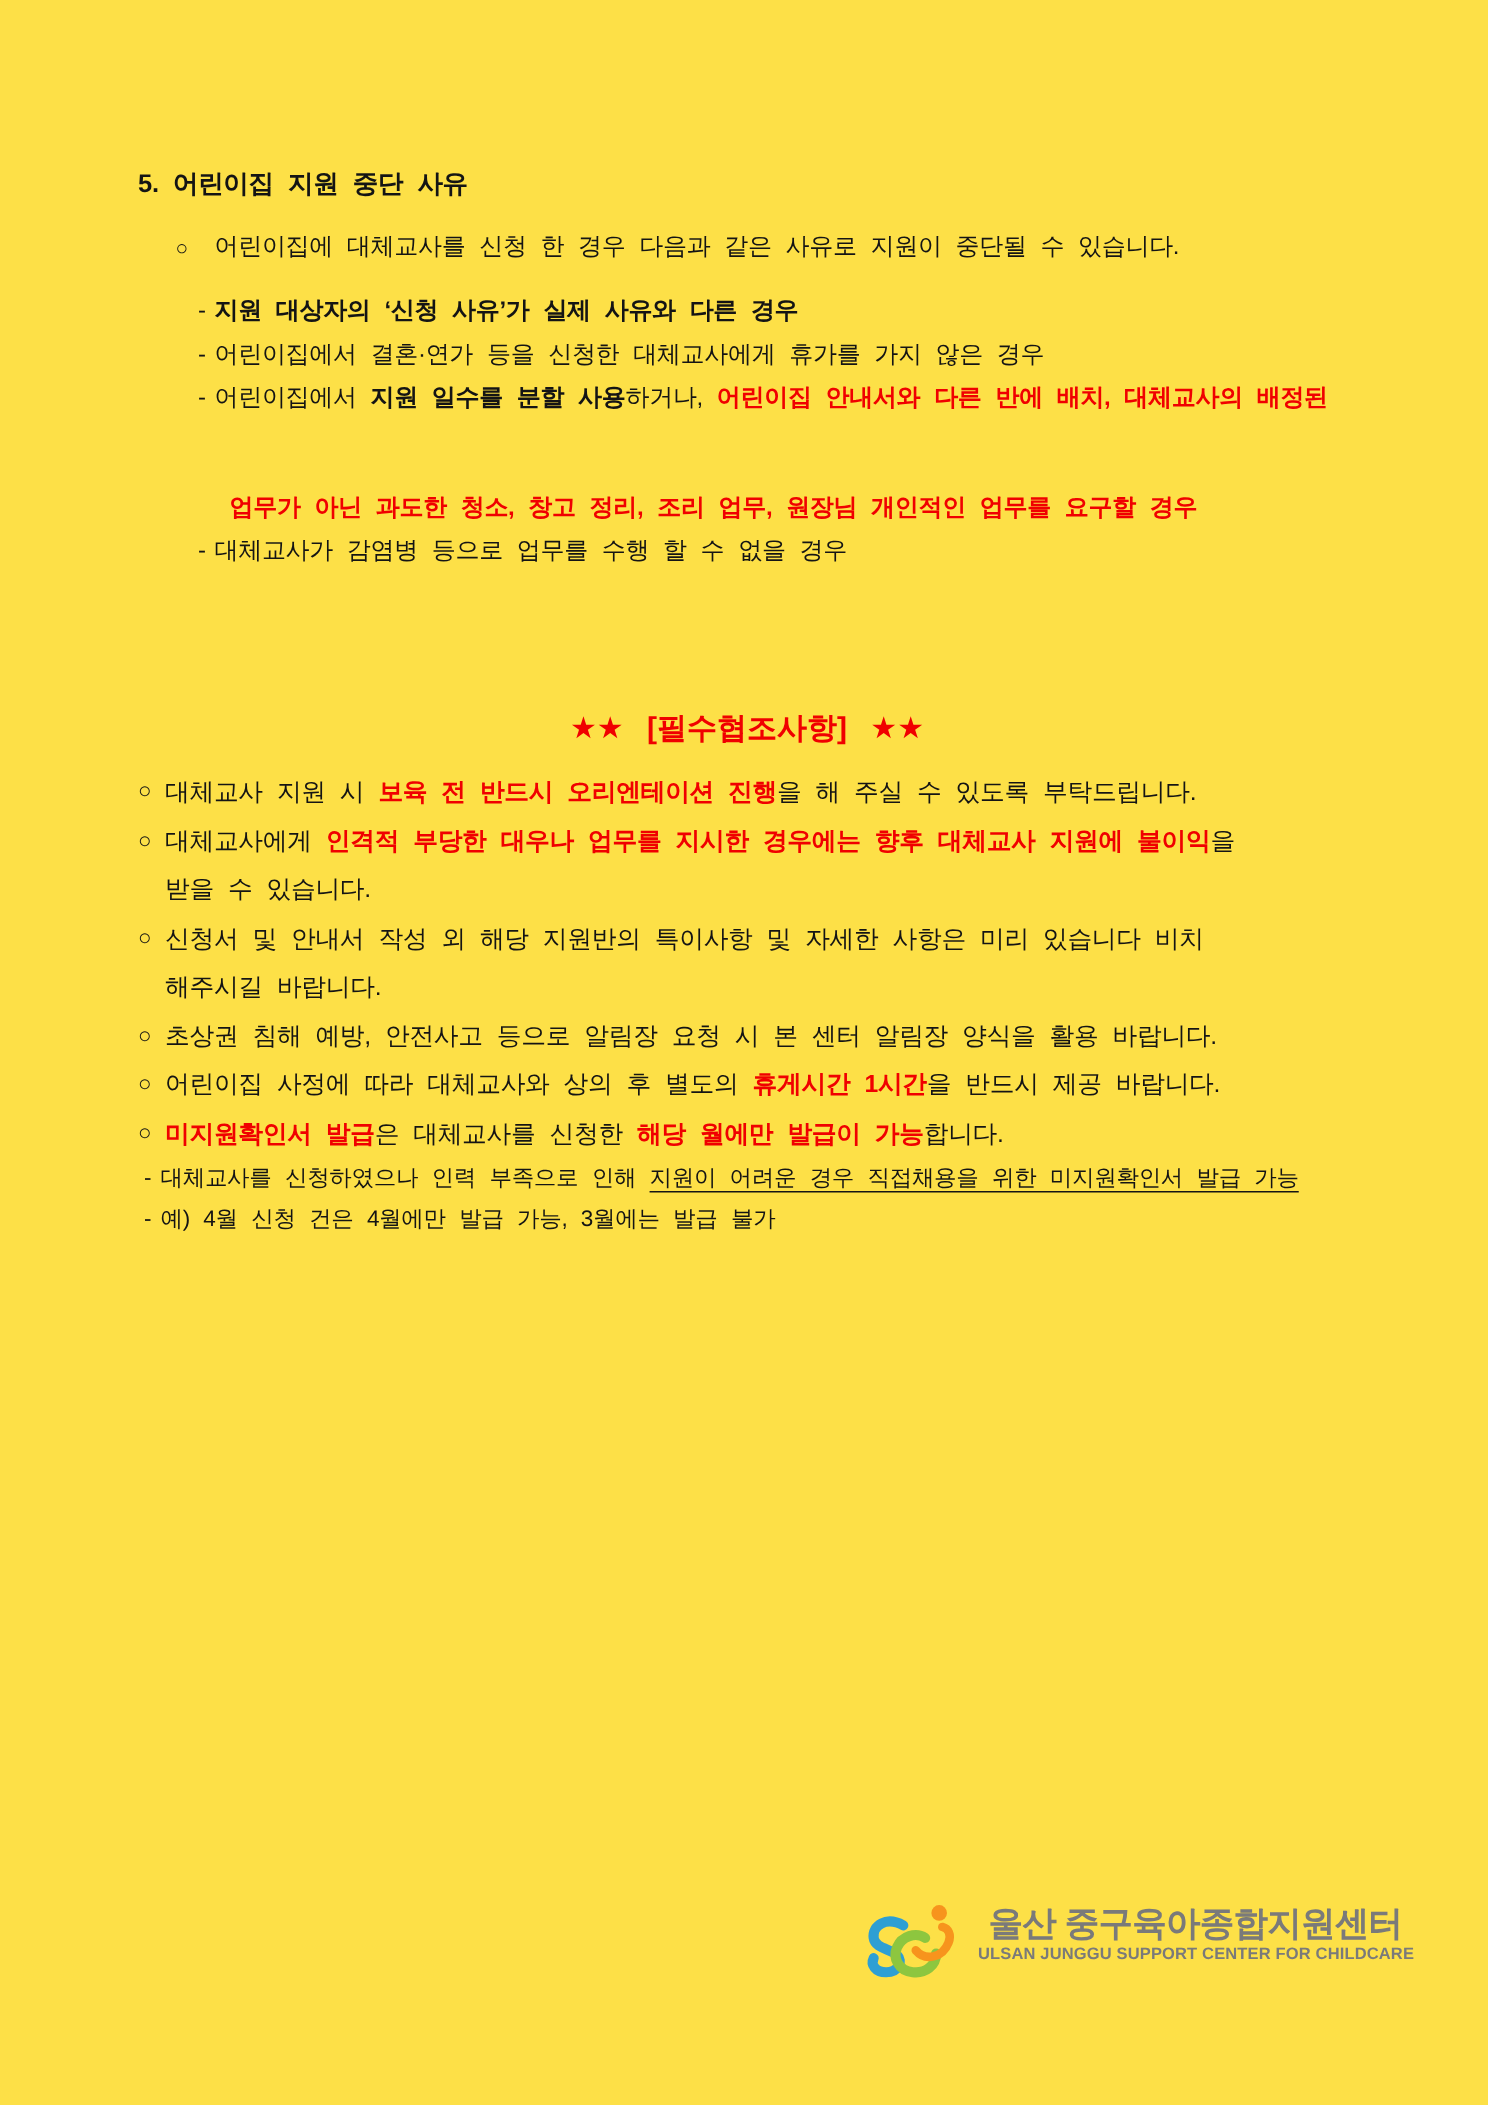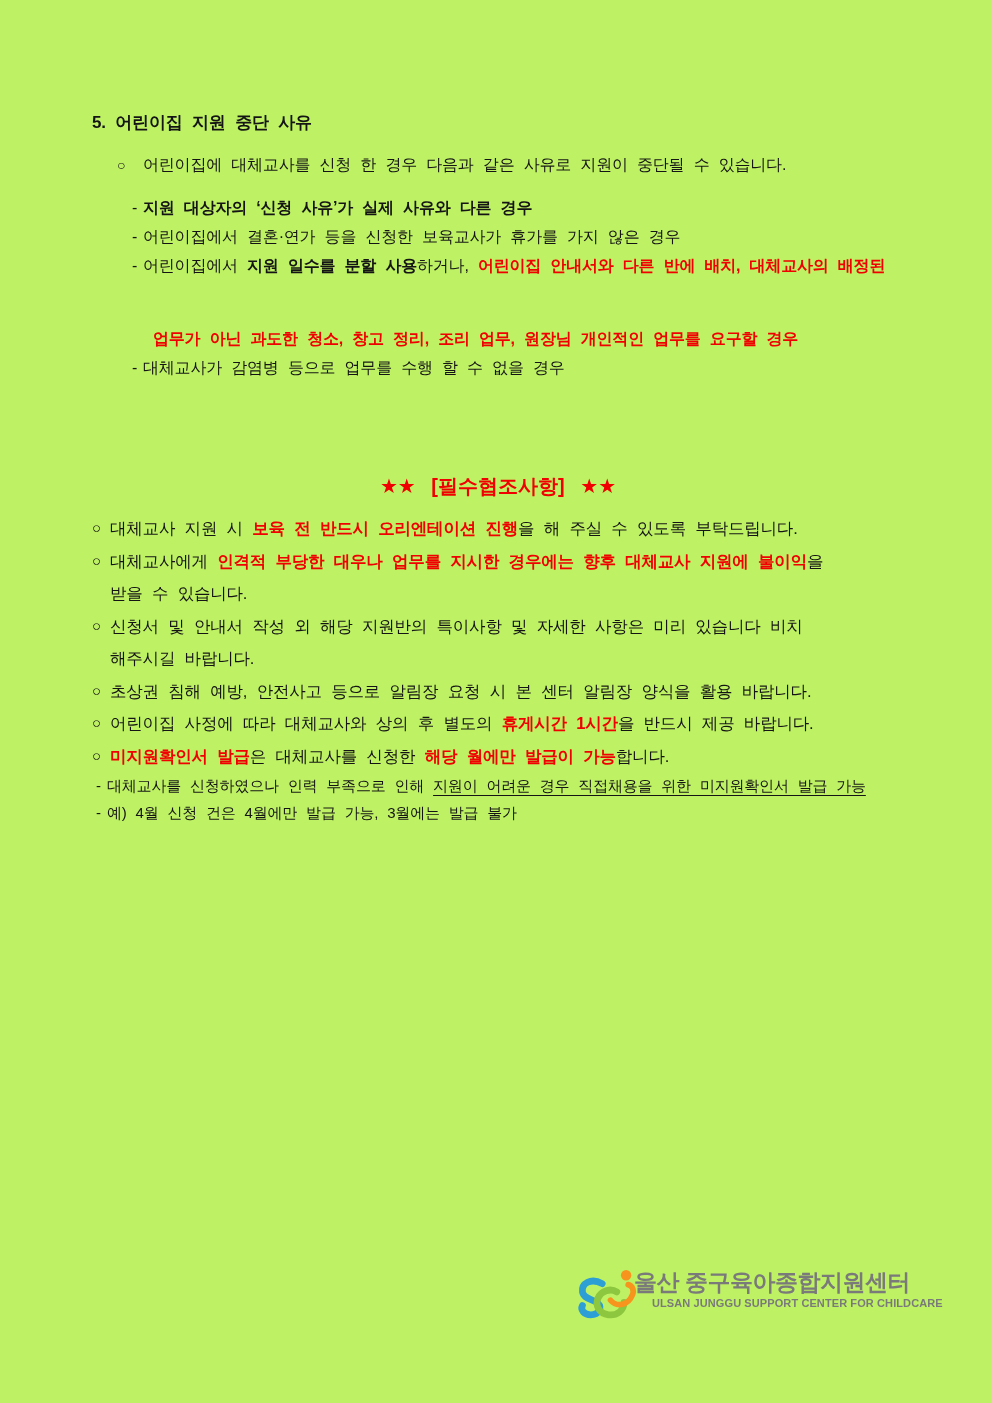--- a/index.html
+++ b/index.html
@@ -6,21 +6,21 @@
     --red:#f00000;
     --ink:#141414;
     --logo-gray:#7a7a7a;
   }
   *{box-sizing:border-box;}
   html,body{margin:0;padding:0;background:#ffffff;}
   .page{
     position:relative;
     width:992px;height:1403px;
     margin:0 auto;
-    background:#bef264;
+    background:#fde047;
     overflow:hidden;
     font-family:"Liberation Sans","DejaVu Sans",sans-serif;
     color:var(--ink);
     padding:112px 88px 0 92px;
     word-spacing:5px;
     letter-spacing:-0.2px;
   }
   
   .s5-title{
     font-size:17px;font-weight:700;line-height:22px;
@@ -54,21 +54,21 @@
   .note-list{margin-top:0;}
   .note-list .row{margin-left:4px;font-size:15px;line-height:27px;}
   .note-list .marker{width:11px;font-size:15px;}
   
   .footer{
     position:absolute;left:575px;top:1262px;width:345px;height:62px;
     word-spacing:normal;letter-spacing:0;
   }
   .logo-svg{position:absolute;left:0;top:6px;width:70px;height:52px;}
   .logo-kr{
-    position:absolute;left:59px;top:6px;
+    position:absolute;left:84px;top:6px;
     font-size:23px;line-height:28px;font-weight:600;
     color:var(--logo-gray);white-space:nowrap;letter-spacing:-0.5px;
   }
   .logo-en{
     position:absolute;left:77px;top:35px;
     font-size:11px;line-height:12px;font-weight:700;
     color:var(--logo-gray);white-space:nowrap;letter-spacing:0.1px;
   }
 </style>
 </head>
@@ -89,21 +89,21 @@
     <div class="s5-list" id="s5-items">
         <div class="row">
           <span class="marker">-</span>
           <div class="content">
             <div class="tl"><span class="r-b">지원 대상자의 ‘신청 사유’가 실제 사유와 다른 경우</span></div>
           </div>
         </div>
         <div class="row">
           <span class="marker">-</span>
           <div class="content">
-            <div class="tl"><span class="r-n">어린이집에서 결혼·연가 등을 신청한 보육교사가 휴가를 가지 않은 경우</span></div>
+            <div class="tl"><span class="r-n">어린이집에서 결혼·연가 등을 신청한 대체교사에게 휴가를 가지 않은 경우</span></div>
           </div>
         </div>
         <div class="row">
           <span class="marker">-</span>
           <div class="content">
             <div class="tl"><span class="r-n">어린이집에서 </span><span class="r-b">지원 일수를 분할 사용</span><span class="r-n">하거나, </span><span class="r-rb">어린이집 안내서와 다른 반에 배치, 대체교사의 배정된</span></div>
             <div class="tl"><span class="r-rb">업무가 아닌 과도한 청소, 창고 정리, 조리 업무, 원장님 개인적인 업무를 요구할 경우</span></div>
           </div>
         </div>
         <div class="row">

